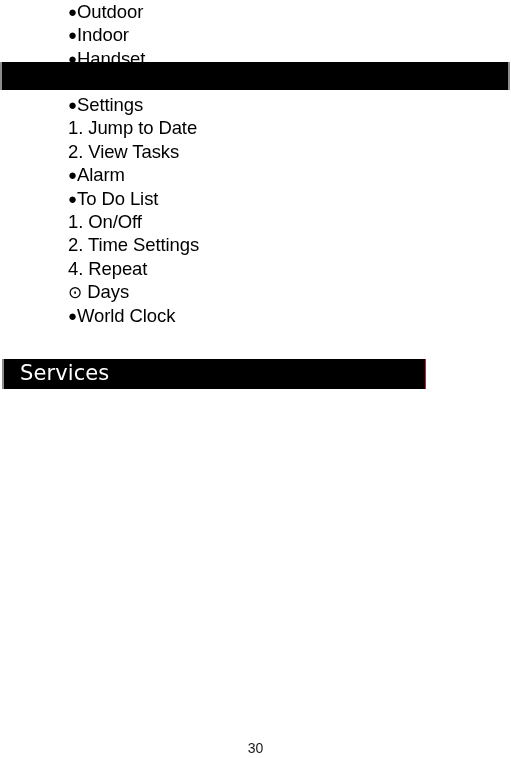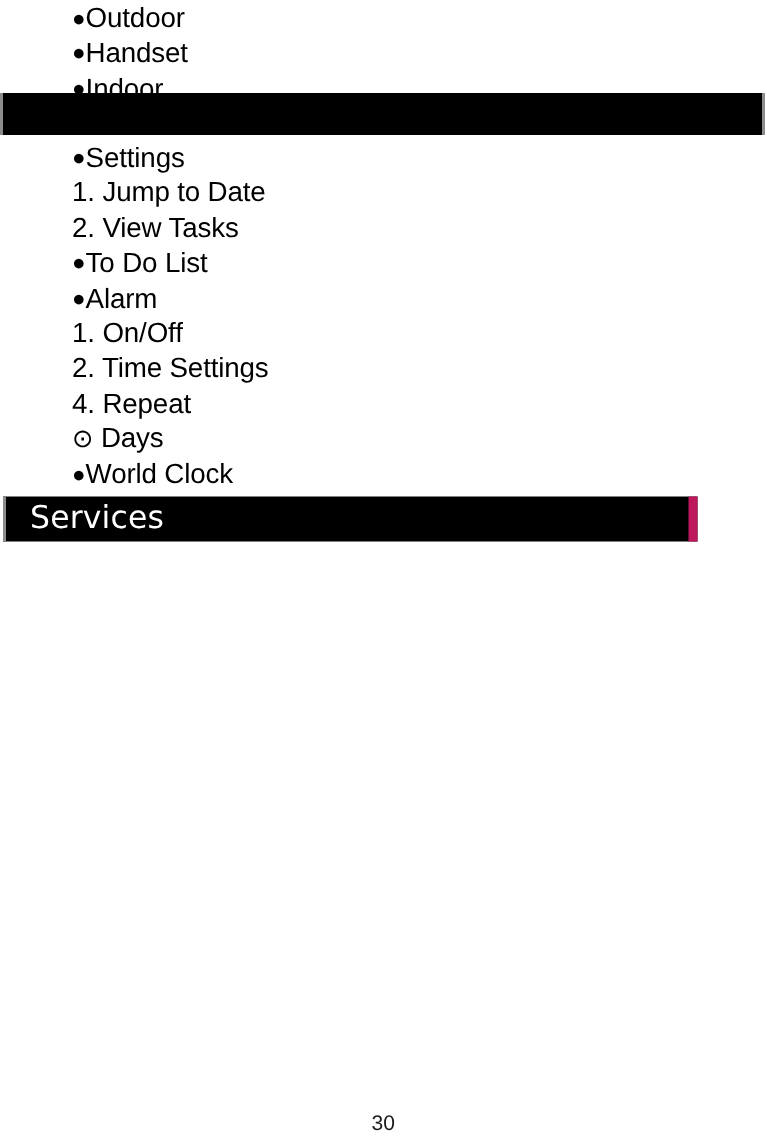--- a/index.html
+++ b/index.html
@@ -30,21 +30,21 @@
     top: 0;
     width: 511px;
     margin: 0;
     padding: 0;
     list-style: none;
   }
 
   .menu-line {
     height: 23.4px;
     line-height: 23.4px;
-    padding-left: 48px;
+    padding-left: 68px;
     font-size: 18.5px;
     font-family: "Liberation Sans", sans-serif;
     letter-spacing: -0.1px;
     white-space: pre;
   }
 
   .menu-line .bullet-disc {
     font-size: 15px;
     line-height: 23.4px;
     vertical-align: 1px;
@@ -74,24 +74,24 @@
   .bar-blank {
     left: 0px;
     top: 62px;
     width: 510px;
     height: 28px;
     border-right: 2px solid #8c8c8c;
   }
 
   .bar-services {
     left: 2px;
-    top: 331px;
-    width: 463px;
+    top: 359px;
+    width: 424px;
     height: 30px;
-    border-right: 6px solid #be185d;
+    border-right: 1px solid #be185d;
   }
 
   .bar-label {
     position: absolute;
     left: 16px;
     top: 50%;
     transform: translateY(-52%);
     color: #ffffff;
     font-family: "DejaVu Sans", sans-serif;
     font-size: 21px;
@@ -113,34 +113,34 @@
     color: #1a1a1a;
   }
 </style>
 </head>
 <body>
 
 <div class="page">
 
   <ul class="menu-list" id="menu-top-list" style="top:0px;">
       <li class="menu-line"><span class="bullet-disc">●</span><span class="label">Outdoor</span></li>
+      <li class="menu-line"><span class="bullet-disc">●</span><span class="label">Indoor</span></li>
       <li class="menu-line"><span class="bullet-disc">●</span><span class="label">Handset</span></li>
-      <li class="menu-line"><span class="bullet-disc">●</span><span class="label">Indoor</span></li>
     </ul>
 
   <div class="bar bar-blank">
     <span class="bar-label"></span>
   </div>
 
   <ul class="menu-list" id="menu-main-list" style="top:93px;">
       <li class="menu-line"><span class="bullet-disc">●</span><span class="label">Settings</span></li>
       <li class="menu-line"><span class="label">1. Jump to Date</span></li>
       <li class="menu-line"><span class="label">2. View Tasks</span></li>
+      <li class="menu-line"><span class="bullet-disc">●</span><span class="label">Alarm</span></li>
       <li class="menu-line"><span class="bullet-disc">●</span><span class="label">To Do List</span></li>
-      <li class="menu-line"><span class="bullet-disc">●</span><span class="label">Alarm</span></li>
       <li class="menu-line"><span class="label">1. On/Off</span></li>
       <li class="menu-line"><span class="label">2. Time Settings</span></li>
       <li class="menu-line"><span class="label">4. Repeat</span></li>
       <li class="menu-line"><span class="bullet-ring">⊙</span><span> </span><span class="label">Days</span></li>
       <li class="menu-line"><span class="bullet-disc">●</span><span class="label">World Clock</span></li>
     </ul>
 
   <div class="bar bar-services">
     <span class="bar-label">Services</span>
   </div>

